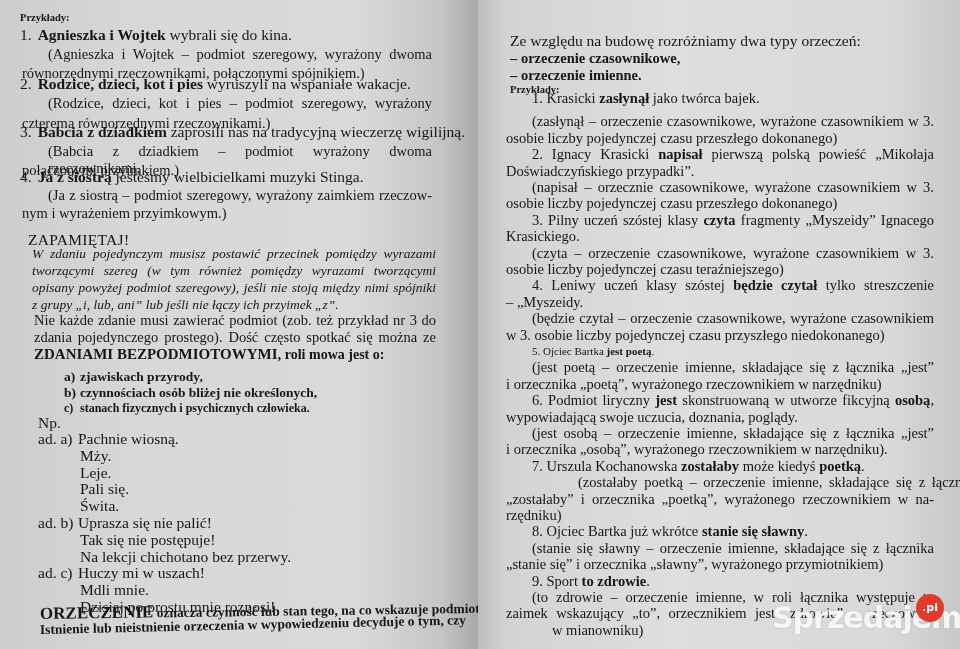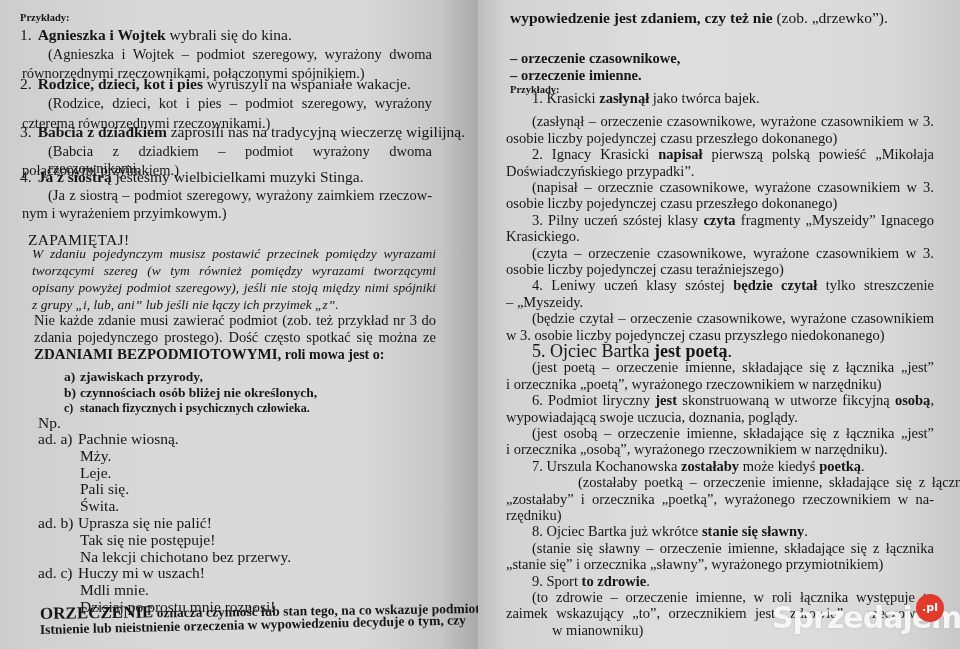--- a/index.html
+++ b/index.html
@@ -79,23 +79,21 @@
         <div class="abs t15" style="left:80px;top:597.9999999999998px;">Dzisiaj po prostu mnie roznosi!</div>
       </div>
 
     <div class="abs" style="left:40px;top:604px;transform:rotate(-0.8deg);transform-origin:left;">
       <span class="b" style="font-size:17px;">ORZECZENIE</span><span class="b" style="font-size:13.5px;"> oznacza czynność lub stan tego, na co wskazuje podmiot.</span>
     </div>
     <div class="abs b" style="left:40px;top:622px;font-size:13.5px;transform:rotate(-1.3deg);transform-origin:left;">Istnienie lub nieistnienie orzeczenia w wypowiedzeniu decyduje o tym, czy</div>
   </div>
 
   <div class="page right">
-    <div class="abs t15" style="left:32px;top:9px;">
-      <span class="b">wypowiedzenie jest zdaniem, czy też nie</span><span> (zob. „drzewko”).</span>
-    </div>
+    <div class="abs t15" style="left:32px;top:32px;">Ze względu na budowę rozróżniamy dwa typy orzeczeń:</div>
     <div id="types">
         <div class="abs b t14" style="left:32px;top:50px;">– orzeczenie czasownikowe,</div>
         <div class="abs b t14" style="left:32px;top:67px;">– orzeczenie imienne.</div>
       </div>
     <div class="abs small-h" style="left:32px;top:84px;">Przykłady:</div>
     <div id="right-lines">
         <div class="abs t14" style="left:54px;top:90px;width:402px;font-size:14.5px;"><span>1. Krasicki </span><span class="b">zasłynął</span><span> jako twórca bajek.</span></div>
         <div class="abs t14 just" style="left:54px;top:113.4px;width:402px;font-size:14.5px;"><span>(zasłynął – orzeczenie czasownikowe, wyrażone czasownikiem w 3.</span></div>
         <div class="abs t14" style="left:28px;top:129.8px;width:428px;font-size:14.5px;"><span>osobie liczby pojedynczej czasu przeszłego dokonanego)</span></div>
         <div class="abs t14 just" style="left:54px;top:146.20000000000002px;width:402px;font-size:14.5px;"><span>2. Ignacy Krasicki </span><span class="b">napisał</span><span> pierwszą polską powieść „Mikołaja</span></div>
@@ -103,21 +101,21 @@
         <div class="abs t14 just" style="left:54px;top:179.00000000000003px;width:402px;font-size:14.5px;"><span>(napisał – orzecznie czasownikowe, wyrażone czasownikiem w 3.</span></div>
         <div class="abs t14" style="left:28px;top:195.40000000000003px;width:428px;font-size:14.5px;"><span>osobie liczby pojedynczej czasu przeszłego dokonanego)</span></div>
         <div class="abs t14 just" style="left:54px;top:211.80000000000004px;width:402px;font-size:14.5px;"><span>3. Pilny uczeń szóstej klasy </span><span class="b">czyta</span><span> fragmenty „Myszeidy” Ignacego</span></div>
         <div class="abs t14" style="left:28px;top:228.20000000000005px;width:428px;font-size:14.5px;"><span>Krasickiego.</span></div>
         <div class="abs t14 just" style="left:54px;top:244.60000000000005px;width:402px;font-size:14.5px;"><span>(czyta – orzeczenie czasownikowe, wyrażone czasownikiem w 3.</span></div>
         <div class="abs t14" style="left:28px;top:261.00000000000006px;width:428px;font-size:14.5px;"><span>osobie liczby pojedynczej czasu teraźniejszego)</span></div>
         <div class="abs t14 just" style="left:54px;top:277.40000000000003px;width:402px;font-size:14.5px;"><span>4. Leniwy uczeń klasy szóstej </span><span class="b">będzie czytał</span><span> tylko streszczenie</span></div>
         <div class="abs t14" style="left:28px;top:293.8px;width:428px;font-size:14.5px;"><span>– „Myszeidy.</span></div>
         <div class="abs t14 just" style="left:54px;top:310.2px;width:402px;font-size:14.5px;"><span>(będzie czytał – orzeczenie czasownikowe, wyrażone czasownikiem</span></div>
         <div class="abs t14" style="left:28px;top:326.59999999999997px;width:428px;font-size:14.5px;"><span>w 3. osobie liczby pojedynczej czasu przyszłego niedokonanego)</span></div>
-        <div class="abs t14" style="left:54px;top:342.99999999999994px;width:402px;font-size:18px;"><span>5. Ojciec Bartka </span><span class="b">jest poetą</span><span>.</span></div>
+        <div class="abs t14" style="left:54px;top:342.99999999999994px;width:402px;font-size:11px;"><span>5. Ojciec Bartka </span><span class="b">jest poetą</span><span>.</span></div>
         <div class="abs t14 just" style="left:54px;top:359.3999999999999px;width:402px;font-size:14.5px;"><span>(jest poetą – orzeczenie imienne, składające się z łącznika „jest”</span></div>
         <div class="abs t14" style="left:28px;top:375.7999999999999px;width:428px;font-size:14.5px;"><span>i orzecznika „poetą”, wyrażonego rzeczownikiem w narzędniku)</span></div>
         <div class="abs t14 just" style="left:54px;top:392.1999999999999px;width:402px;font-size:14.5px;"><span>6. Podmiot liryczny </span><span class="b">jest</span><span> skonstruowaną w utworze fikcyjną </span><span class="b">osobą</span><span>,</span></div>
         <div class="abs t14" style="left:28px;top:408.59999999999985px;width:428px;font-size:14.5px;"><span>wypowiadającą swoje uczucia, doznania, poglądy.</span></div>
         <div class="abs t14 just" style="left:54px;top:424.99999999999983px;width:402px;font-size:14.5px;"><span>(jest osobą – orzeczenie imienne, składające się z łącznika „jest”</span></div>
         <div class="abs t14" style="left:28px;top:441.3999999999998px;width:428px;font-size:14.5px;"><span>i orzecznika „osobą”, wyrażonego rzeczownikiem w narzędniku).</span></div>
         <div class="abs t14" style="left:54px;top:457.7999999999998px;width:402px;font-size:14.5px;"><span>7. Urszula Kochanowska </span><span class="b">zostałaby</span><span> może kiedyś </span><span class="b">poetką</span><span>.</span></div>
         <div class="abs t14 just" style="left:54px;top:474.19999999999976px;width:402px;font-size:14.5px;margin-left:46px;"><span>(zostałaby poetką – orzeczenie imienne, składające się z łącznika</span></div>
         <div class="abs t14 just" style="left:28px;top:490.59999999999974px;width:428px;font-size:14.5px;"><span>„zostałaby” i orzecznika „poetką”, wyrażonego rzeczownikiem w na-</span></div>
         <div class="abs t14" style="left:28px;top:506.9999999999997px;width:428px;font-size:14.5px;"><span>rzędniku)</span></div>

